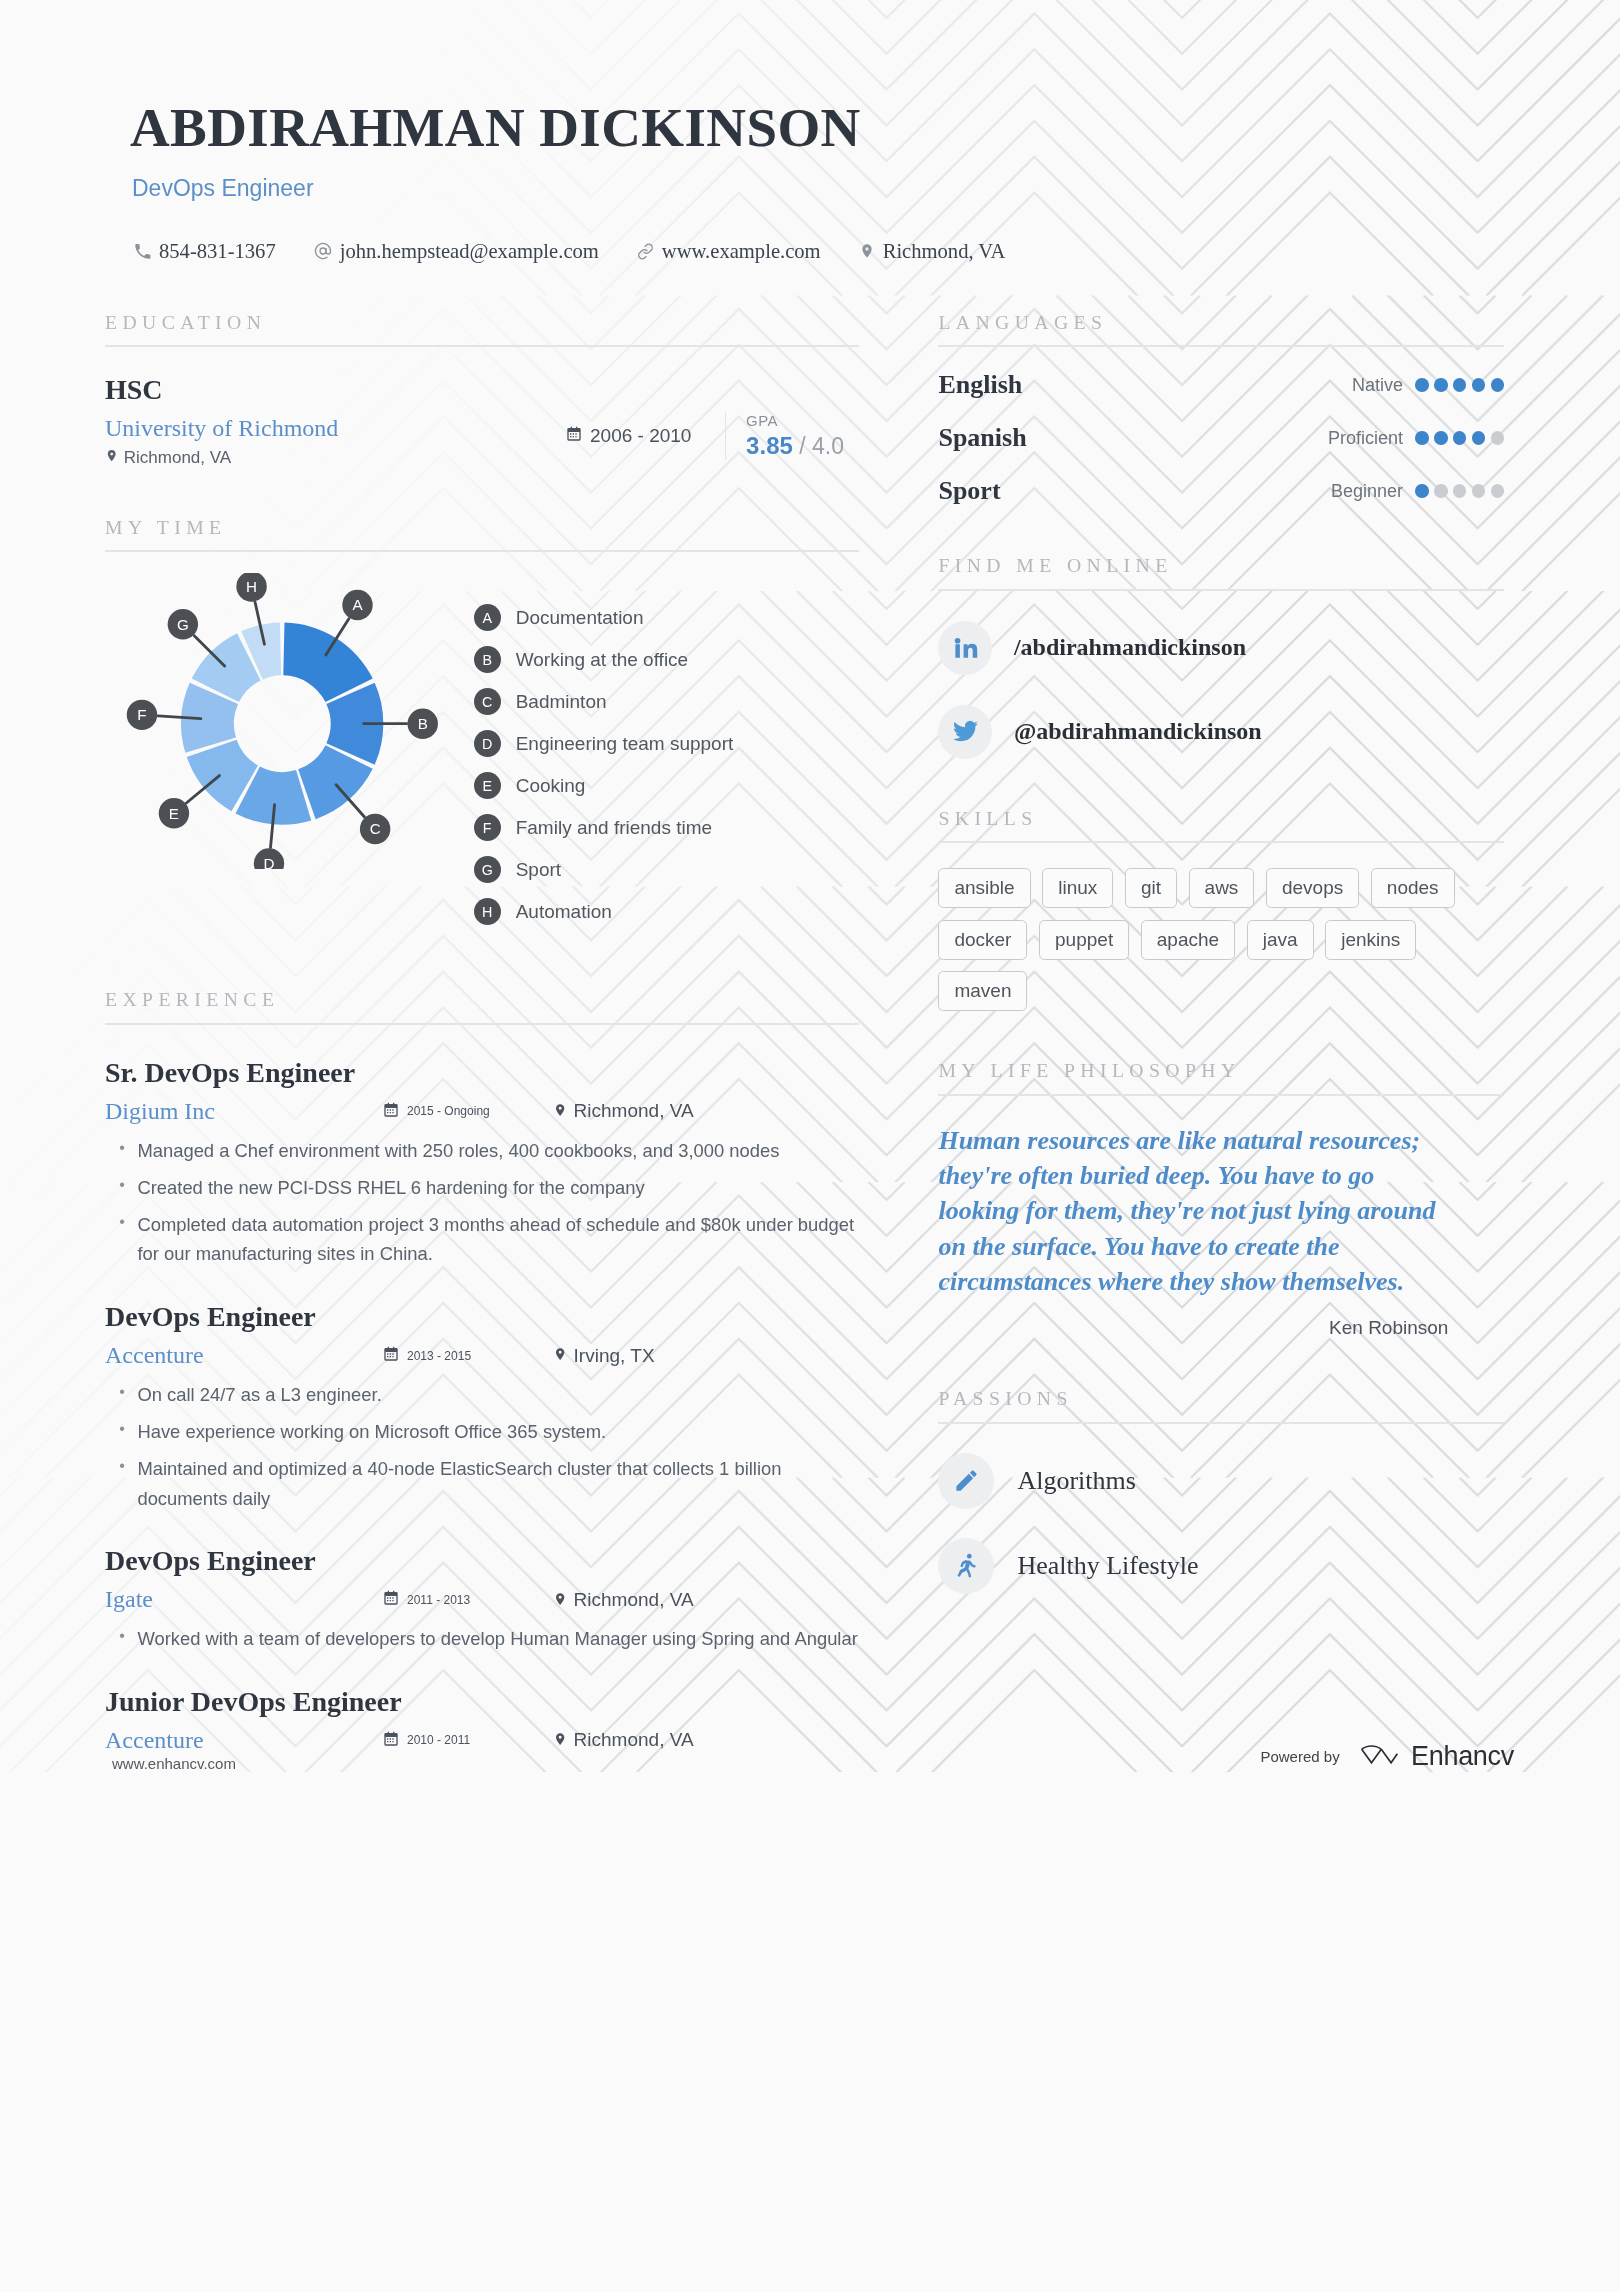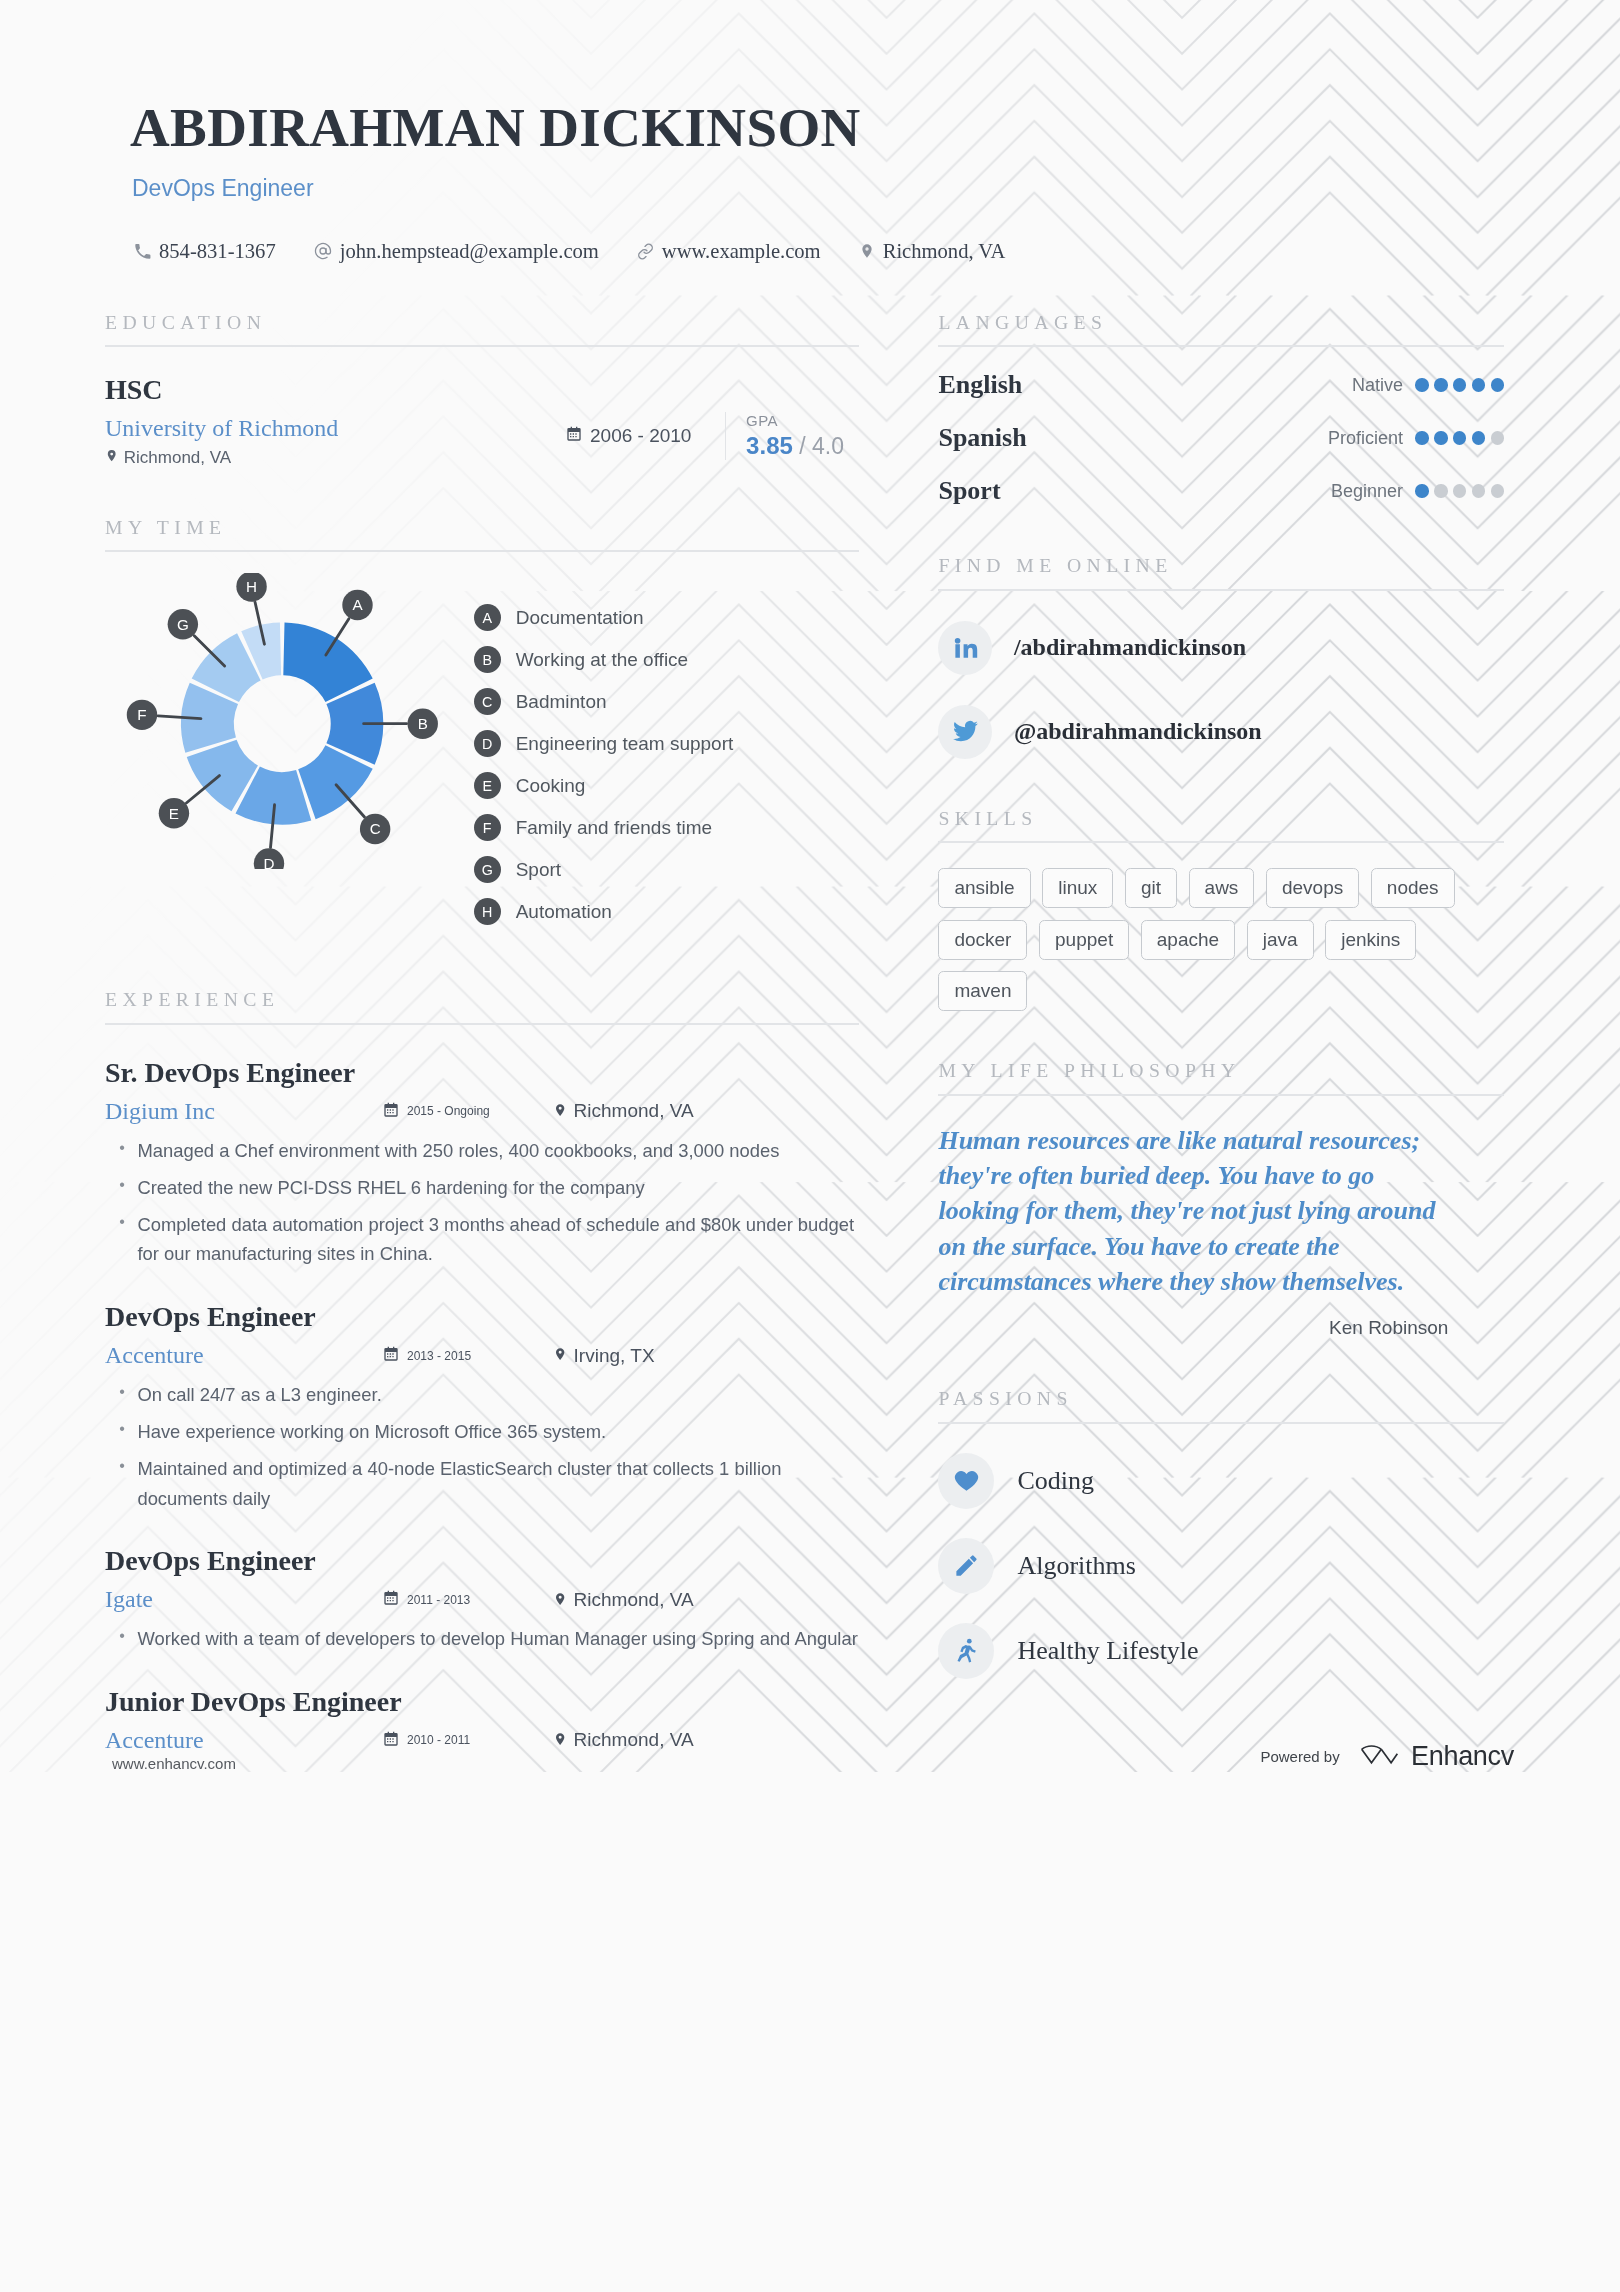--- a/index.html
+++ b/index.html
@@ -672,28 +672,20 @@
           <div class="section-title">MY LIFE PHILOSOPHY</div>
           <div class="section-rule"></div>
           <div class="quote">Human resources are like natural resources; they're often buried deep. You have to go looking for them, they're not just lying around on the surface. You have to create the circumstances where they show themselves.</div>
           <div class="quote-author">Ken Robinson</div>
         </div>
 
         <div class="section">
           <div class="section-title">PASSIONS</div>
           <div class="section-rule"></div>
 
-          <div class="passion-row">
-            <div class="passion-circle">
-              <svg width="27" height="27" viewBox="0 0 24 24" fill="#4e8ecd">
-                  <path d="M12 21s-7.5-4.6-9.6-9A5.4 5.4 0 0 1 12 6.3 5.4 5.4 0 0 1 21.6 12c-2.1 4.4-9.6 9-9.6 9z"></path>
-                </svg>
-            </div>
-            <div class="passion-label">Coding</div>
-          </div>
 
           <div class="passion-row">
             <div class="passion-circle">
               <svg width="27" height="27" viewBox="0 0 24 24" fill="#4e8ecd">
                   <path d="M3 17.2V21h3.8L17.9 9.9l-3.8-3.8L3 17.2zM20.7 7.1a1 1 0 0 0 0-1.4l-2.4-2.4a1 1 0 0 0-1.4 0l-1.9 1.9 3.8 3.8 1.9-1.9z"></path>
                 </svg>
             </div>
             <div class="passion-label">Algorithms</div>
           </div>
 

